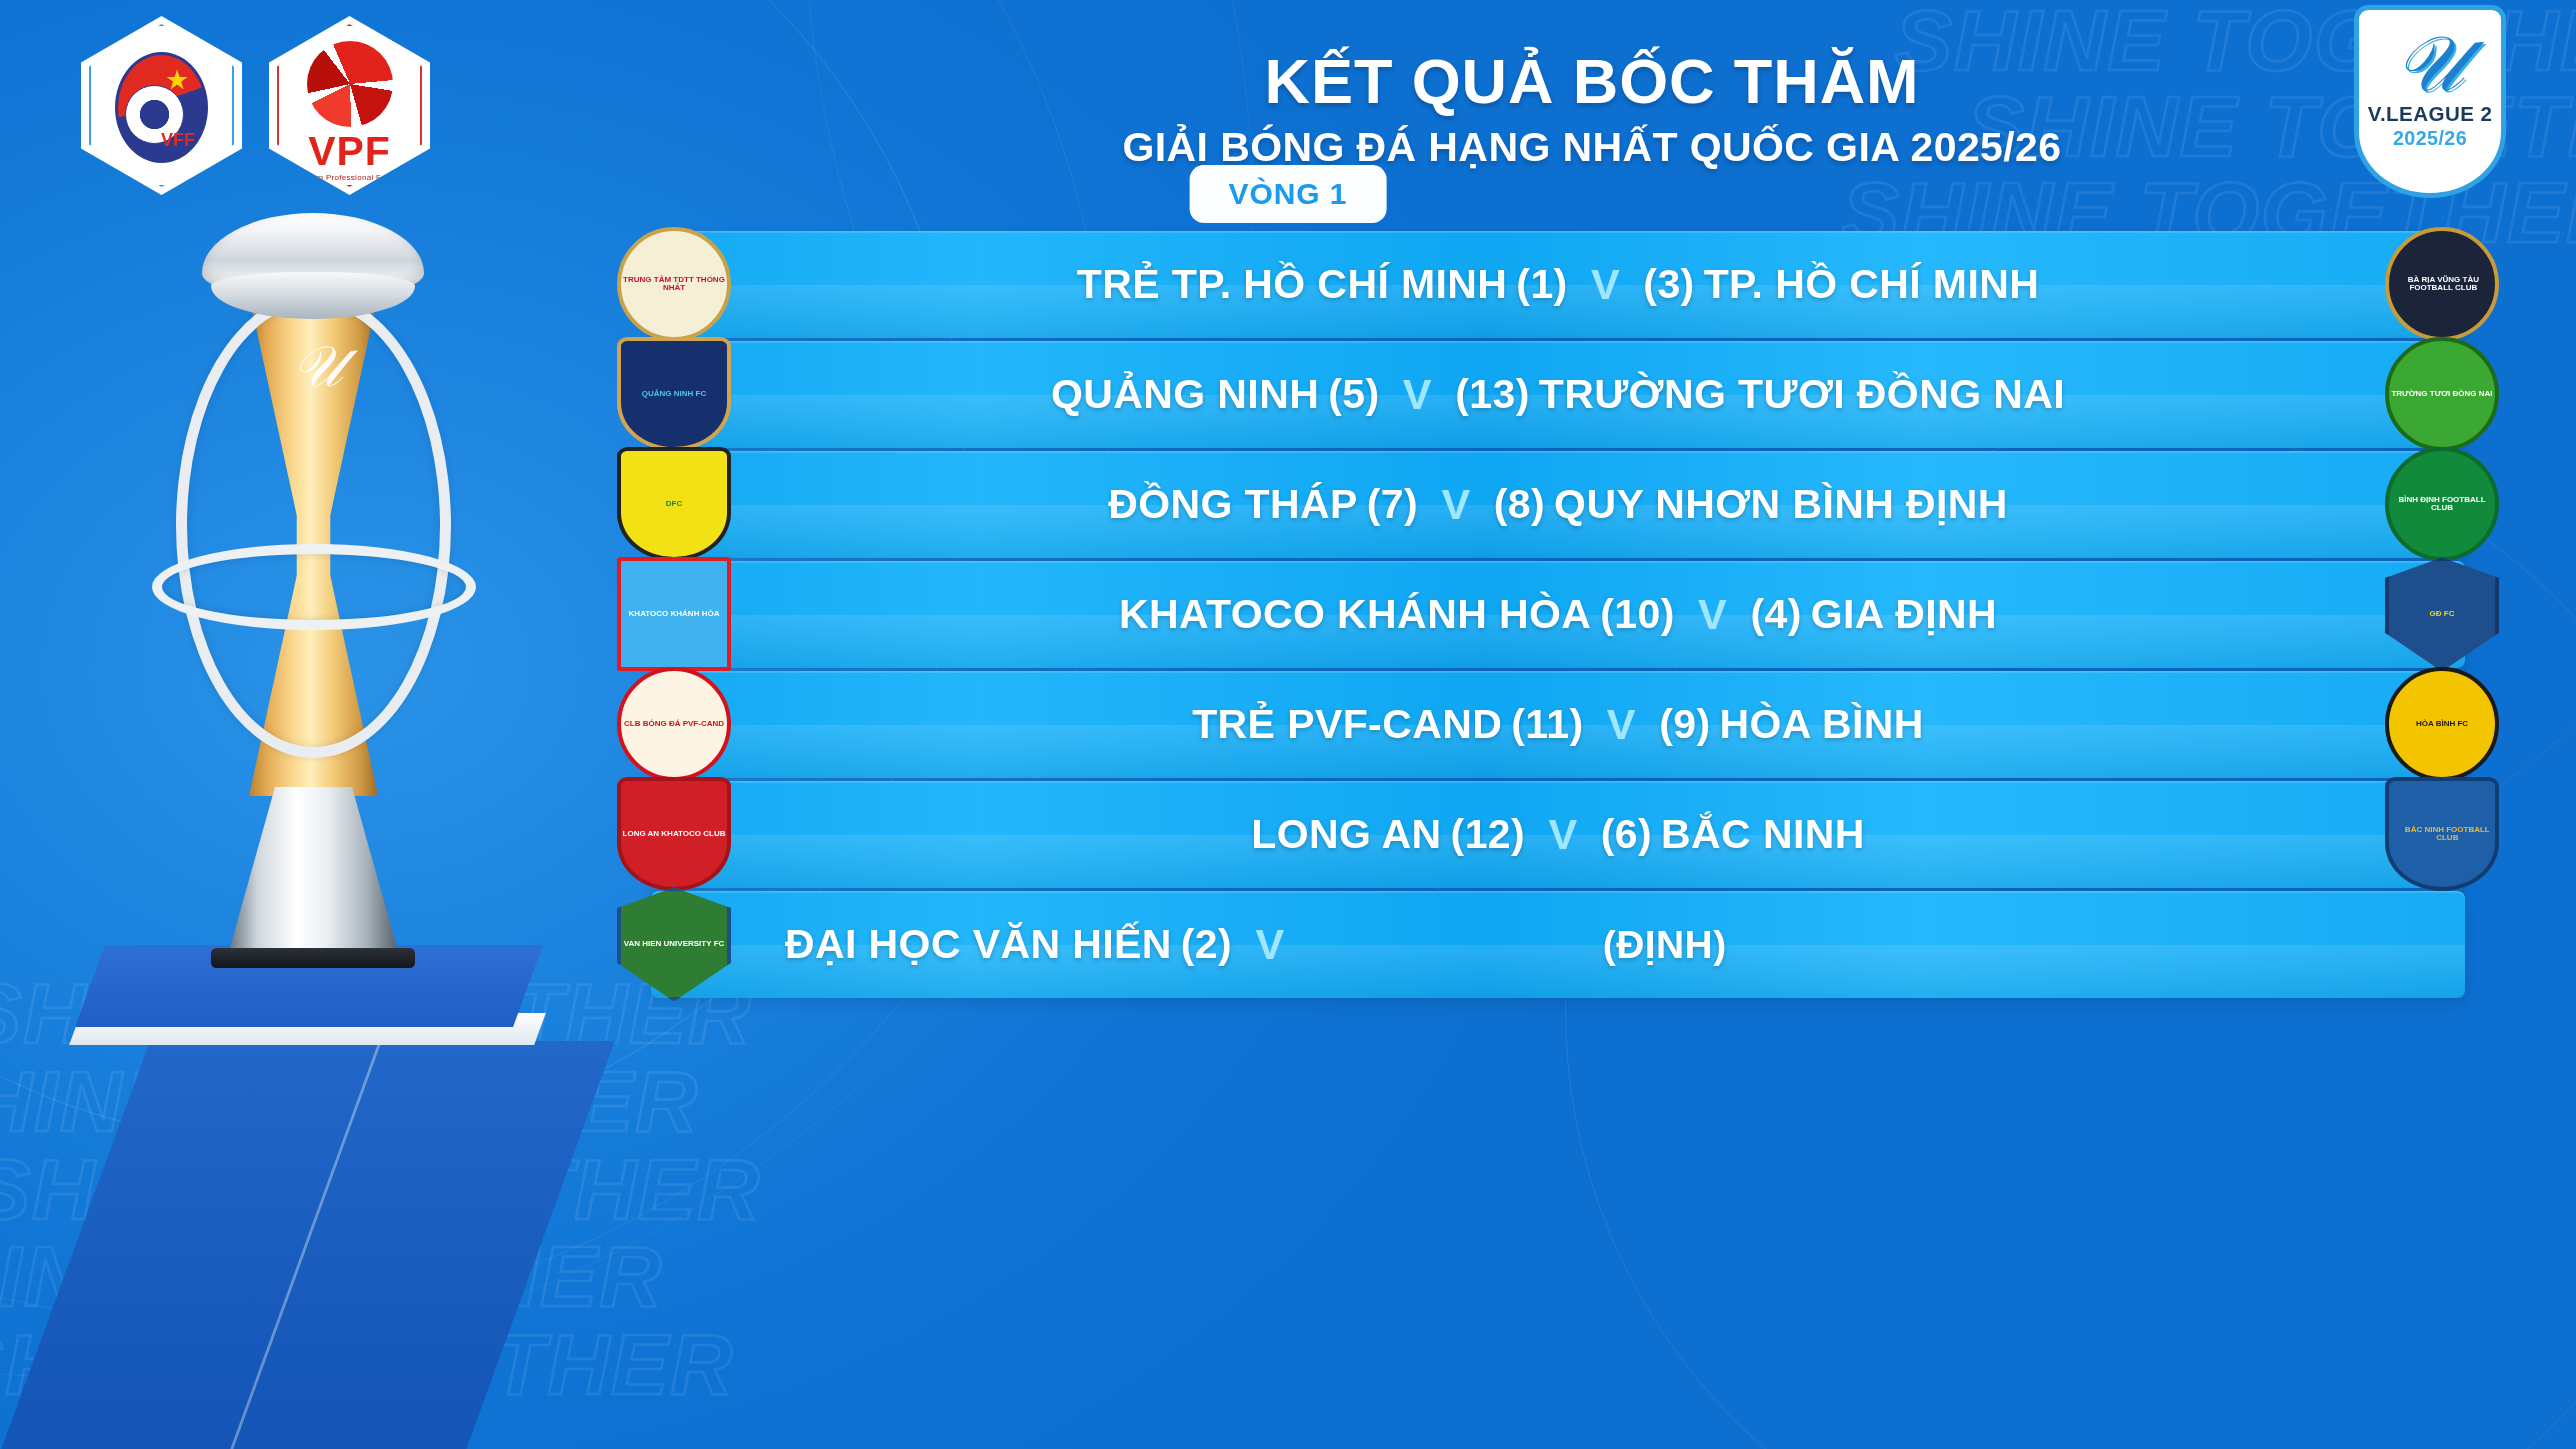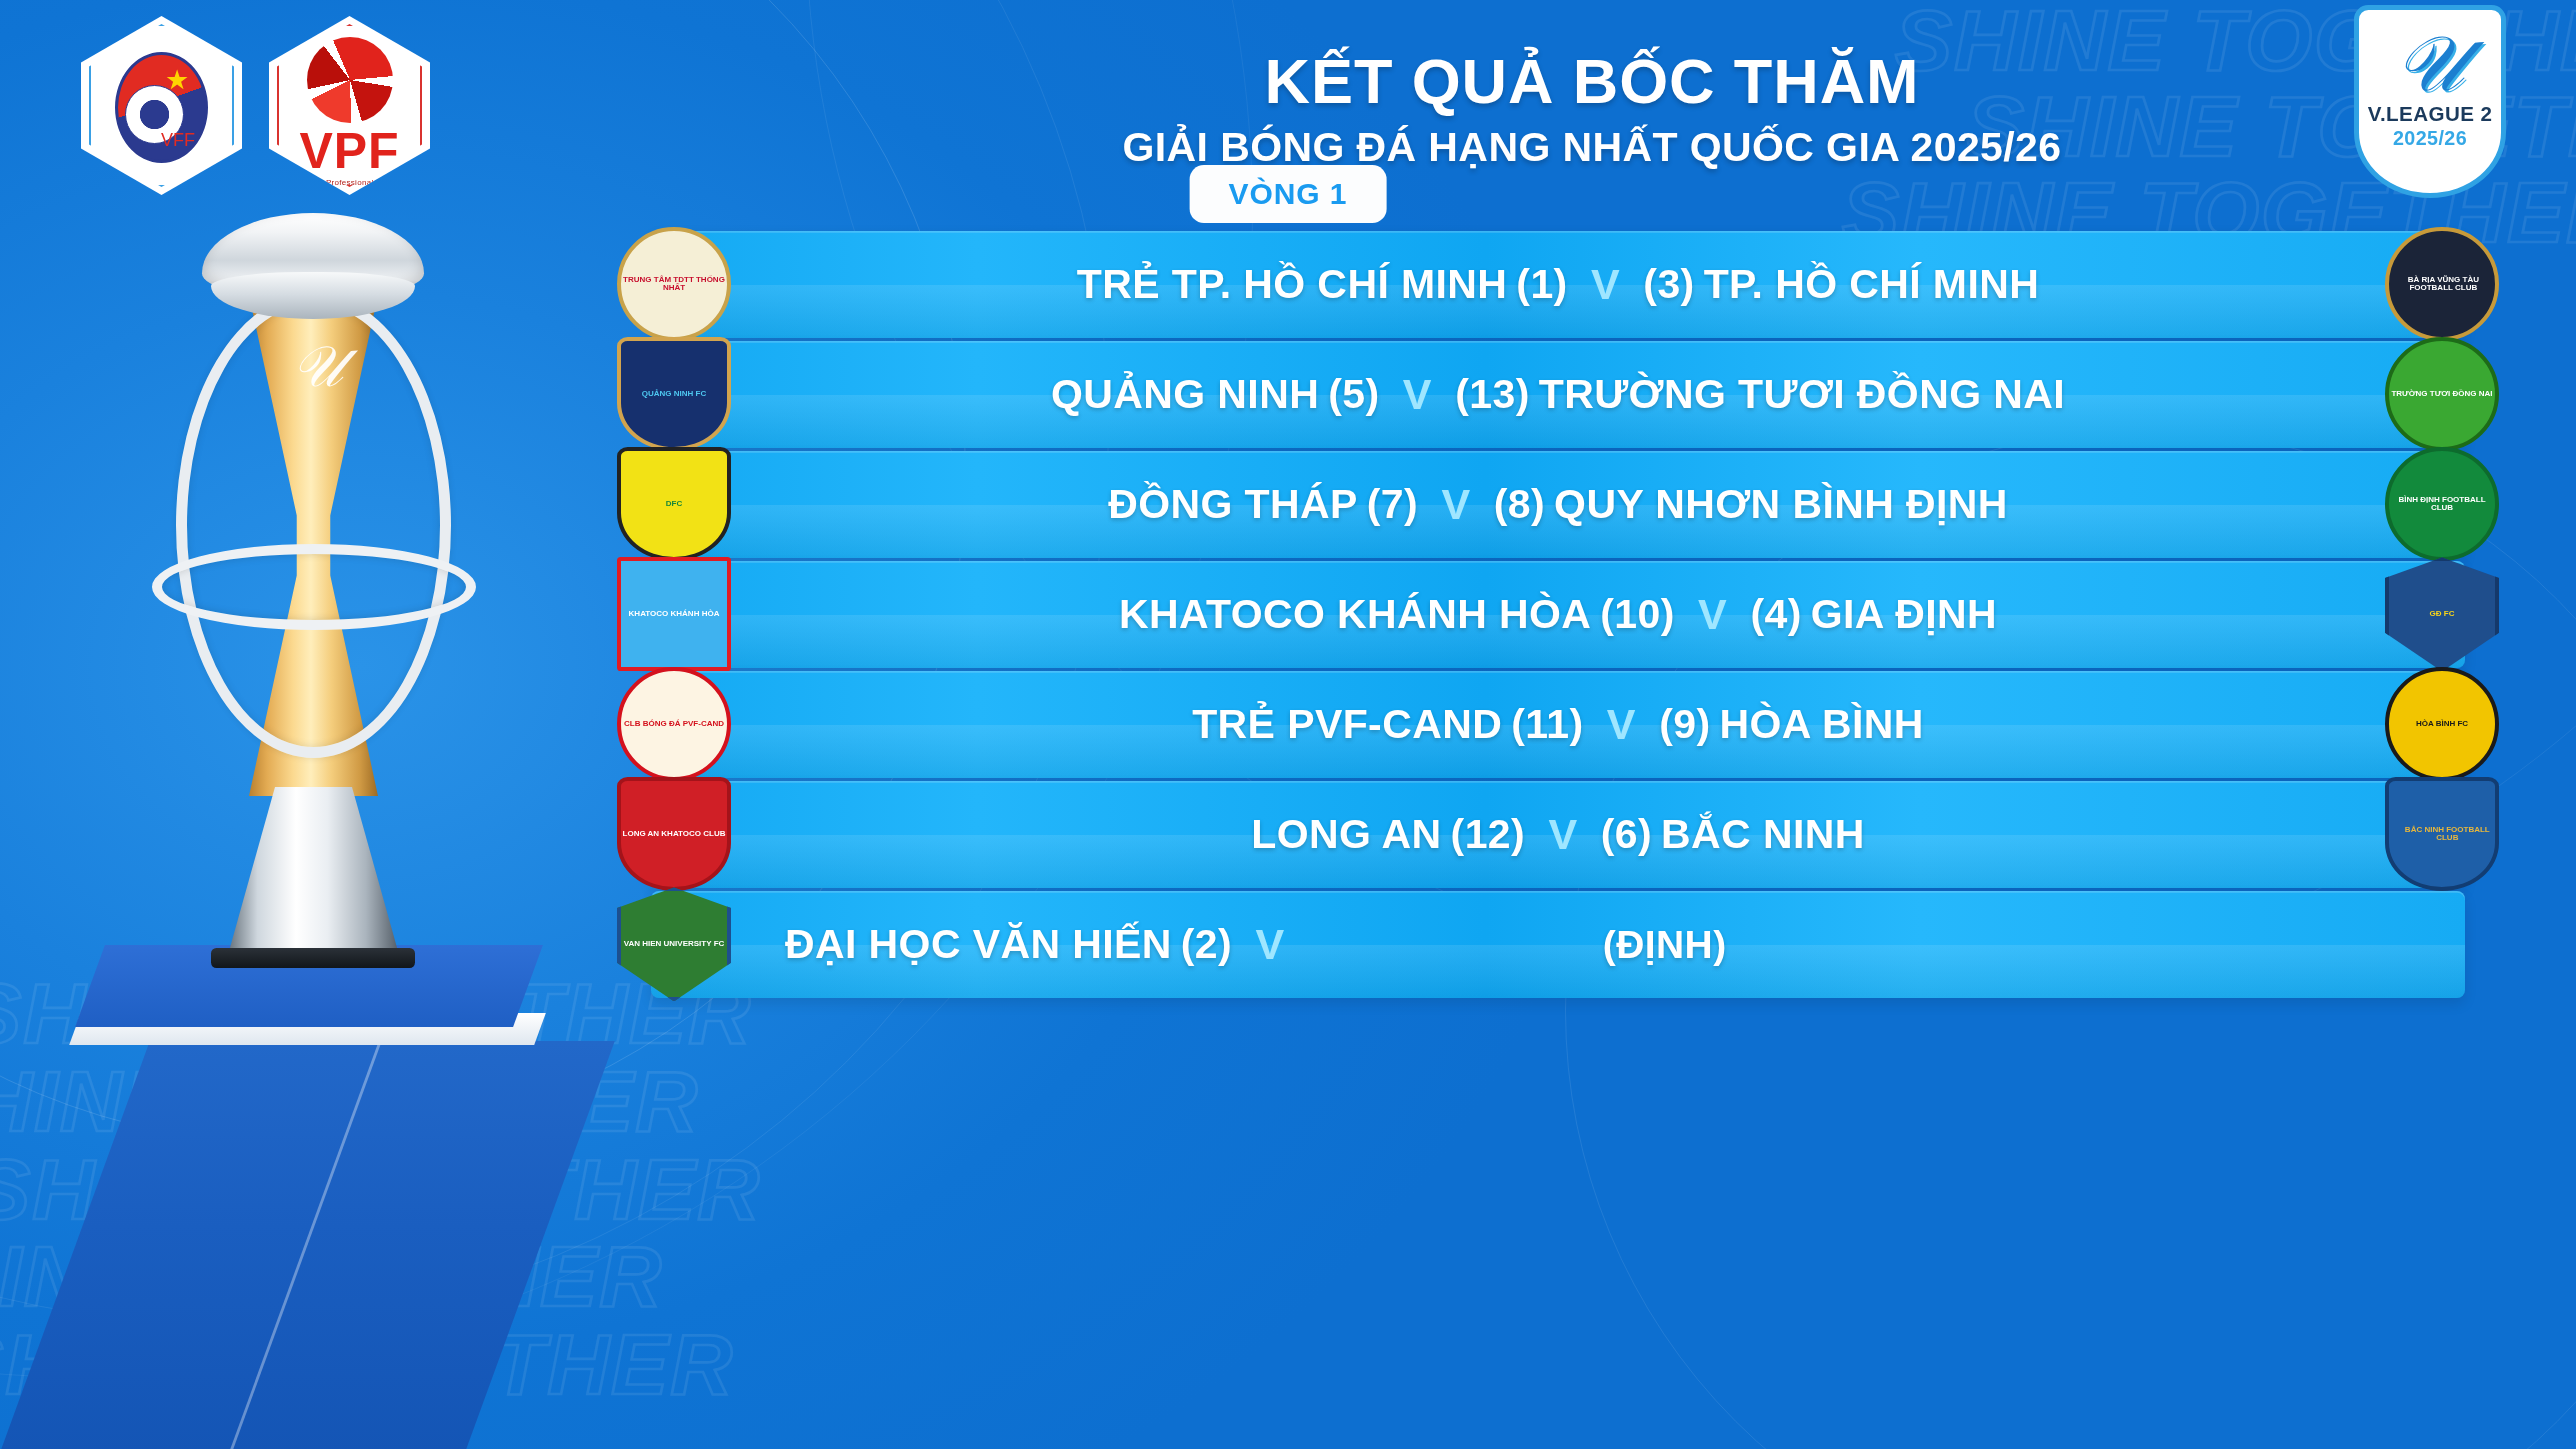--- a/index.html
+++ b/index.html
@@ -136,27 +136,27 @@
     border:3.6px solid #2b3a8f;
   }
   .vff-star { position:absolute; left:47px; top:12.5px; color:#ffd400; font-size:27px; line-height:1; }
   .vff-ball {
     position:absolute; left:7.2px; top:30px; width:59px; height:59px; border-radius:50%;
     background:
       radial-gradient(circle at 50% 50%, #2b3a8f 0 14.3px, transparent 15px),
       #fff;
     border:1.8px solid #2b3a8f;
   }
-  .vff-txt { position:absolute; left:43px; top:75px; color:#e12b22; font-weight:normal; font-size:18px; }
+  .vff-txt { position:absolute; left:43px; top:75px; color:#e12b22; font-weight:bold; font-size:18px; }
   .vpf-ball {
     width:86px; height:86px; border-radius:50%; margin-top:12.5px;
     background:
       conic-gradient(from 20deg,#e1231c 0 18%, #fff 18% 22%, #c4130e 22% 40%, #fff 40% 44%, #ef3a2c 44% 62%, #fff 62% 66%, #b90f0a 66% 84%, #fff 84% 88%, #e1231c 88% 100%);
   }
-  .vpf-txt { color:#e1231c; font-weight:bold; font-size:50px; line-height:1; margin-top:3.6px; letter-spacing:0.9px; }
+  .vpf-txt { color:#e1231c; font-weight:bold; font-size:41px; line-height:1; margin-top:3.6px; letter-spacing:0.9px; }
   .vpf-sub { color:#b4211b; font-size:8px; margin-top:1.8px; letter-spacing:0.3px; }
 
   #hdr-center {
     position:absolute; left:966px; right:358px; top:14.3px; text-align:center; z-index:6;
   }
   .ttl1 {
     color:#fff; font-weight:bold; font-size:63px; letter-spacing:0.9px; line-height:1.0;
     text-shadow:0 2.7px 5.4px rgba(0,0,0,.22);
     margin-top:36px;
   }

